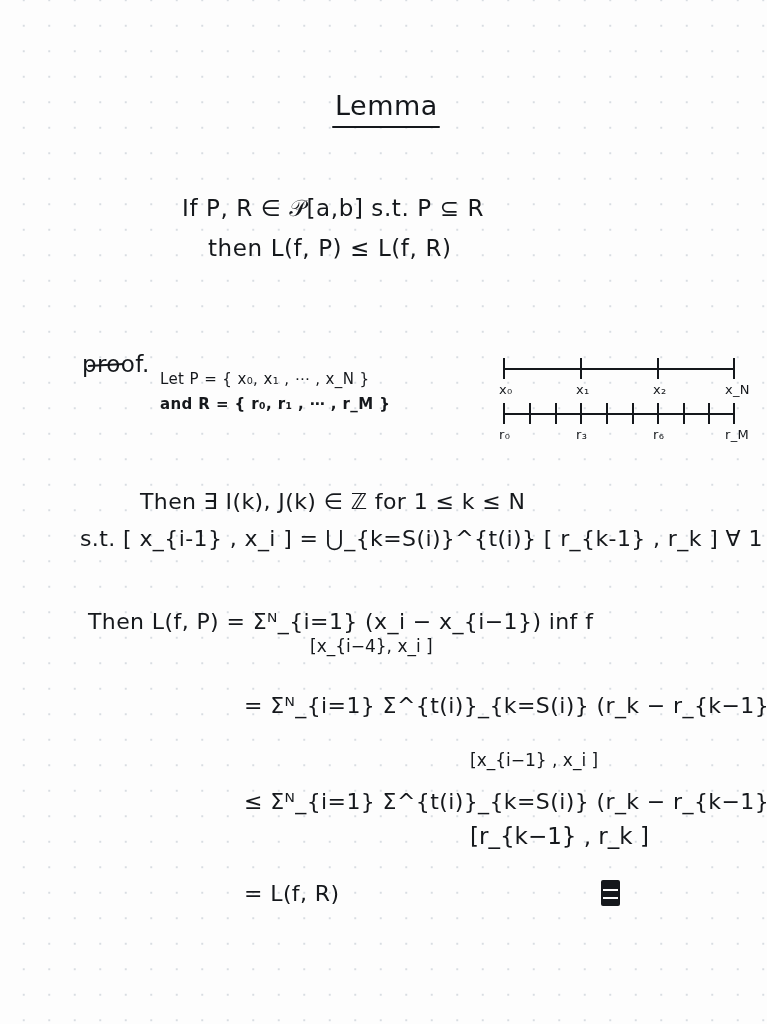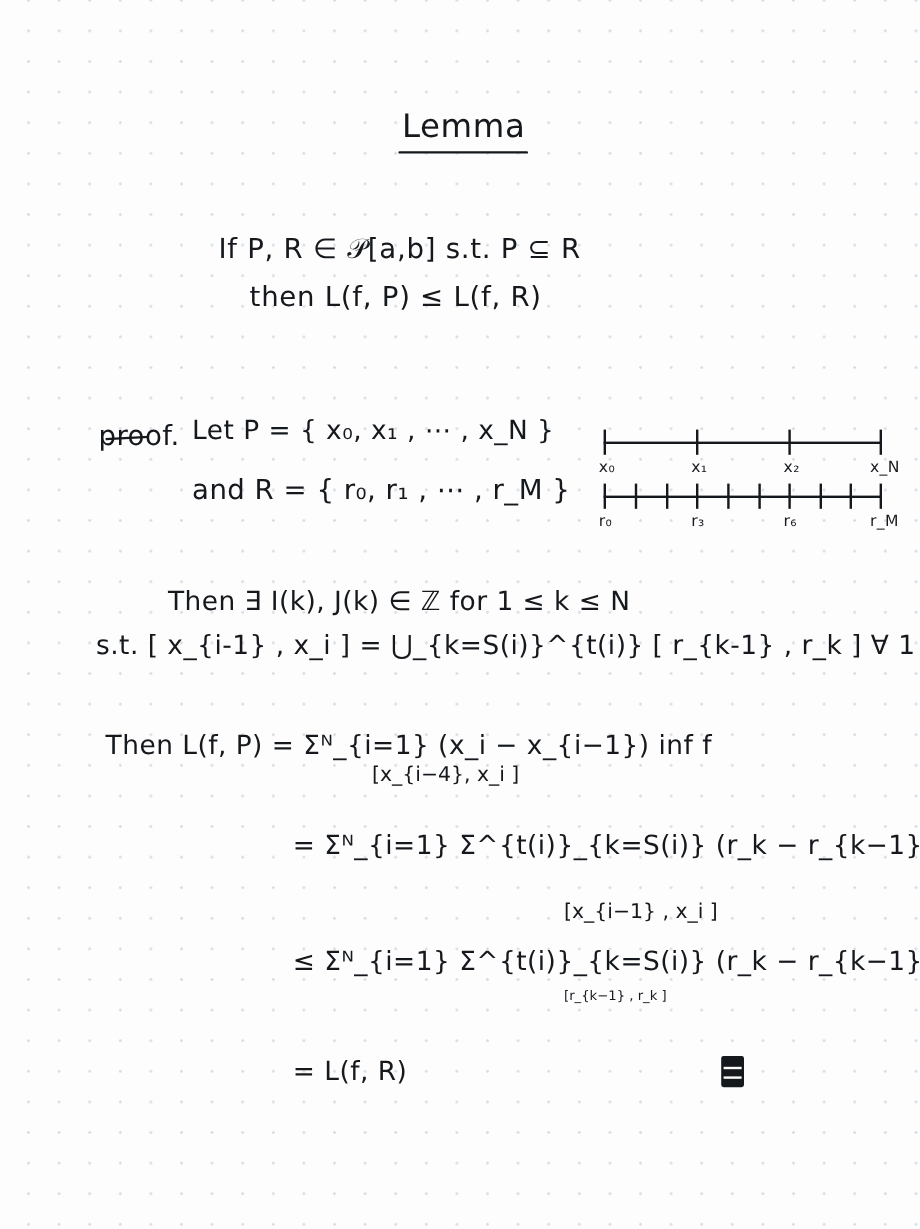--- a/index.html
+++ b/index.html
@@ -73,29 +73,30 @@
     position: absolute;
     left: 88px;
     top: 364px;
     width: 36px;
     height: 1.6px;
     background: #15181c;
     transform: rotate(-3deg);
   }
   #p-def {
     left: 160px;
-    top: 348px;
-    font-size: 22px;
+    top: 372px;
+    font-size: 15px;
     letter-spacing: 0.4px;
   }
   #r-def {
     left: 160px;
     top: 397px;
-    font-size: 23px;
-    letter-spacing: 0.4px;
+    font-size: 15px;
+    letter-spacing: 0.4px;
+    font-weight: bold;
   }
 
   
   .numline {
     position: absolute;
   }
   .numline .axis {
     position: absolute;
     height: 1.6px;
     background: #15181c;
@@ -156,21 +157,21 @@
   }
   #calc-3 {
     left: 244px;
     top: 790px;
     font-size: 22px;
     letter-spacing: 0.4px;
   }
   #calc-3-sub {
     left: 470px;
     top: 824px;
-    font-size: 11px;
+    font-size: 23px;
   }
   #calc-4 {
     left: 244px;
     top: 882px;
     font-size: 22px;
     letter-spacing: 0.4px;
   }
 
   
   #qed {

